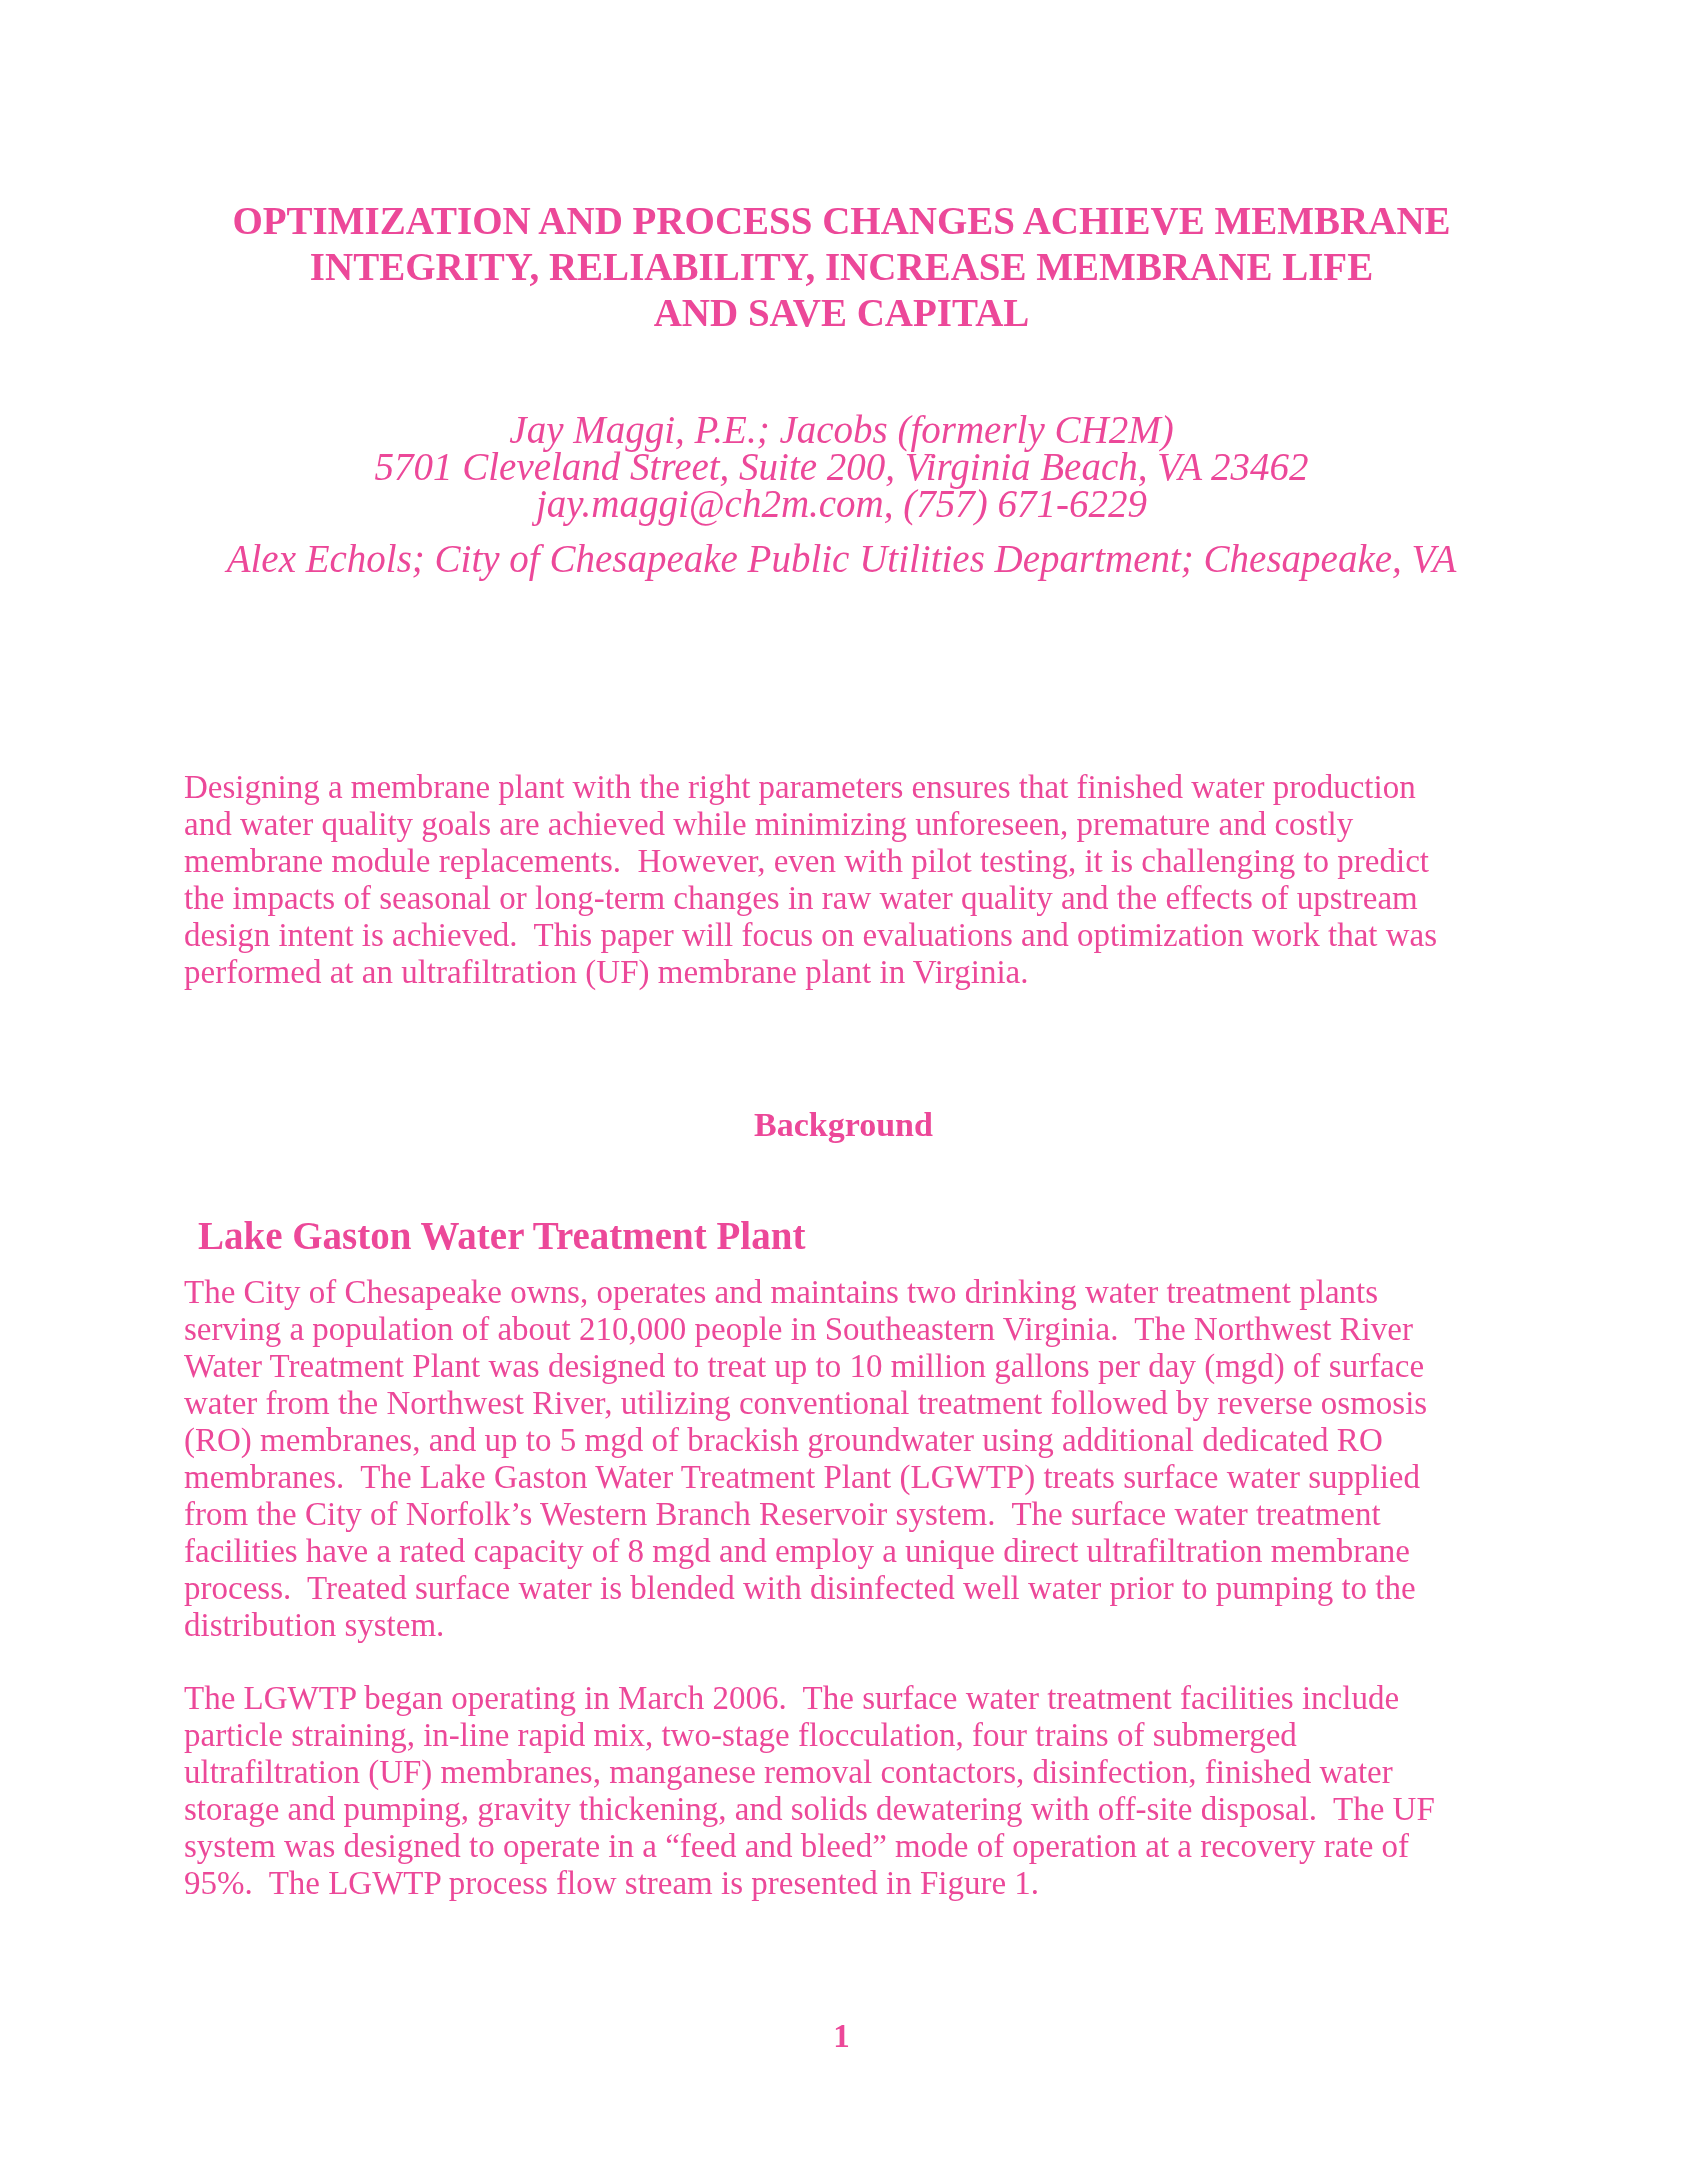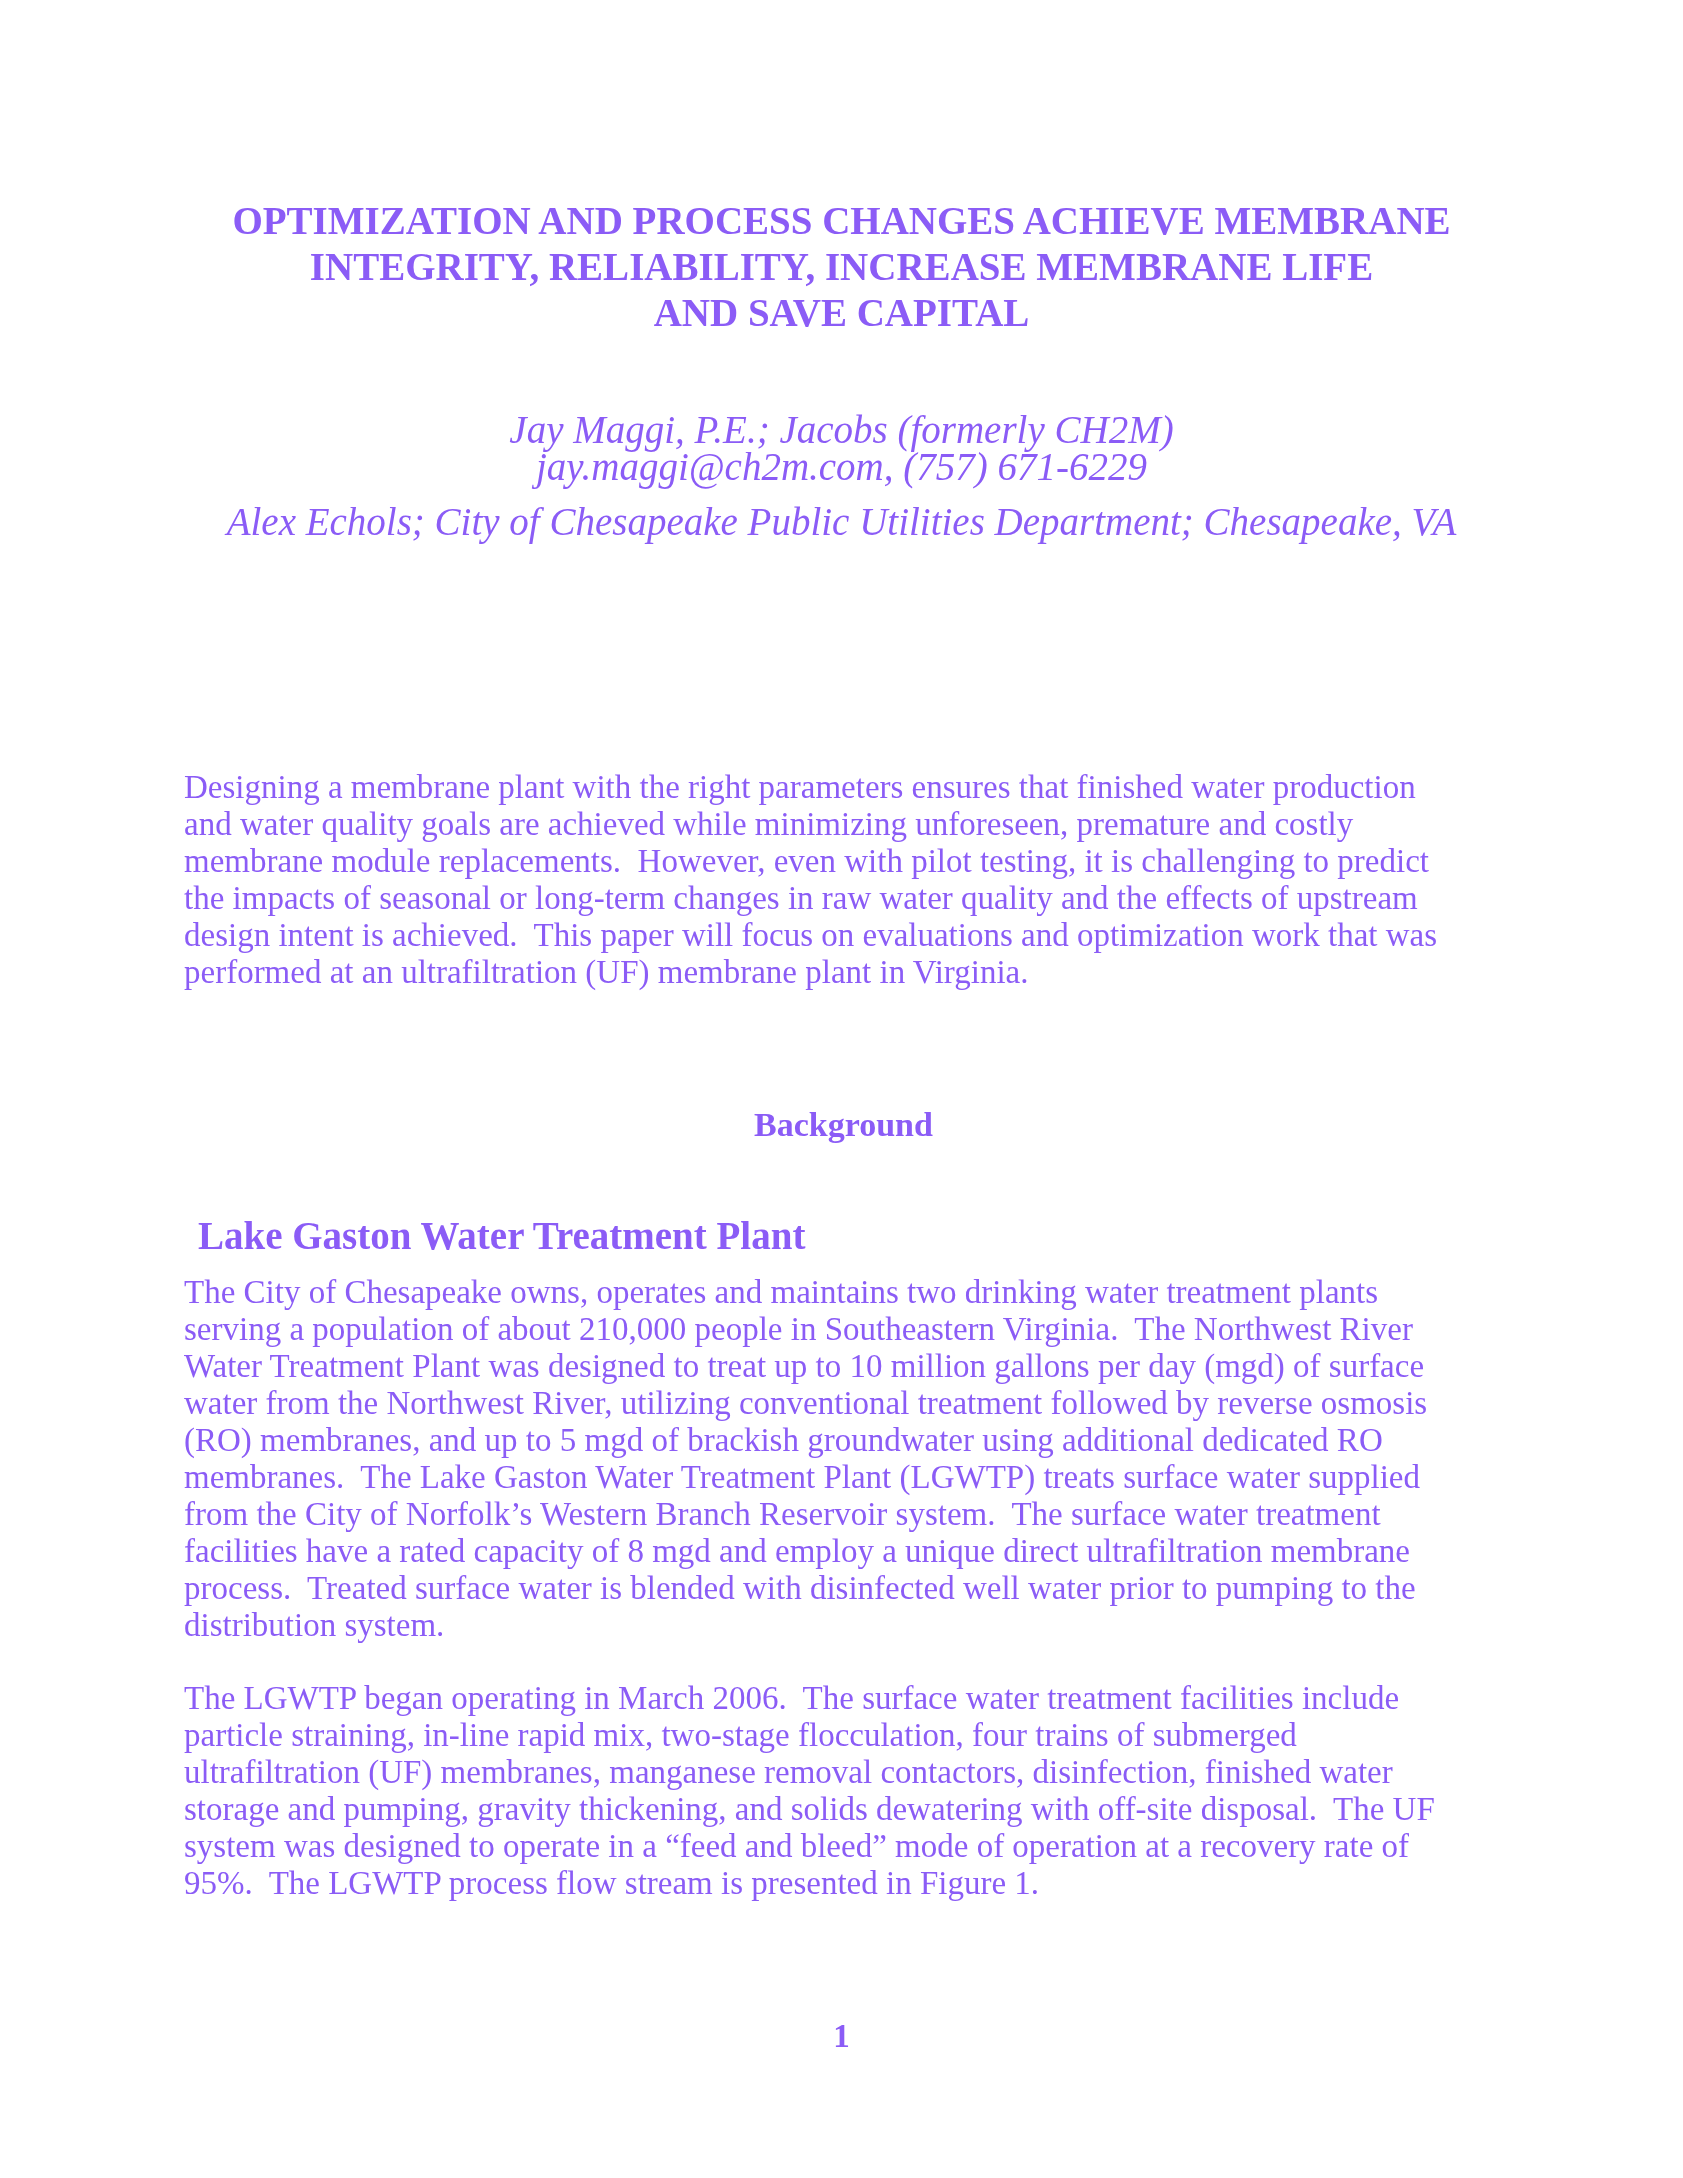--- a/index.html
+++ b/index.html
@@ -5,21 +5,21 @@
   html, body {
     margin: 0;
     padding: 0;
     background: #ffffff;
   }
   .page {
     position: relative;
     width: 1683px;
     height: 2178px;
     background: #ffffff;
-    color: #8b5cf6;
+    color: #ec4899;
     font-family: "Liberation Serif", "DejaVu Serif", serif;
     overflow: hidden;
   }
   .line { white-space: pre; }
 
   .title {
     position: absolute;
     top: 198px;
     left: 0;
     right: 0;
@@ -93,20 +93,21 @@
 
   <h1 class="title">
       <div class="line">OPTIMIZATION AND PROCESS CHANGES ACHIEVE MEMBRANE</div>
       <div class="line">INTEGRITY, RELIABILITY, INCREASE MEMBRANE LIFE</div>
       <div class="line">AND SAVE CAPITAL</div>
     </h1>
 
   <div class="authors">
     <div>
         <div class="line">Jay Maggi, P.E.; Jacobs (formerly CH2M)</div>
+        <div class="line">5701 Cleveland Street, Suite 200, Virginia Beach, VA 23462</div>
         <div class="line">jay.maggi@ch2m.com, (757) 671-6229</div>
       </div>
     <div class="line author-single">Alex Echols; City of Chesapeake Public Utilities Department; Chesapeake, VA</div>
   </div>
 
   <div class="body-text abstract">
       <div class="line">Designing a membrane plant with the right parameters ensures that finished water production</div>
       <div class="line">and water quality goals are achieved while minimizing unforeseen, premature and costly</div>
       <div class="line">membrane module replacements.  However, even with pilot testing, it is challenging to predict</div>
       <div class="line">the impacts of seasonal or long-term changes in raw water quality and the effects of upstream</div>

